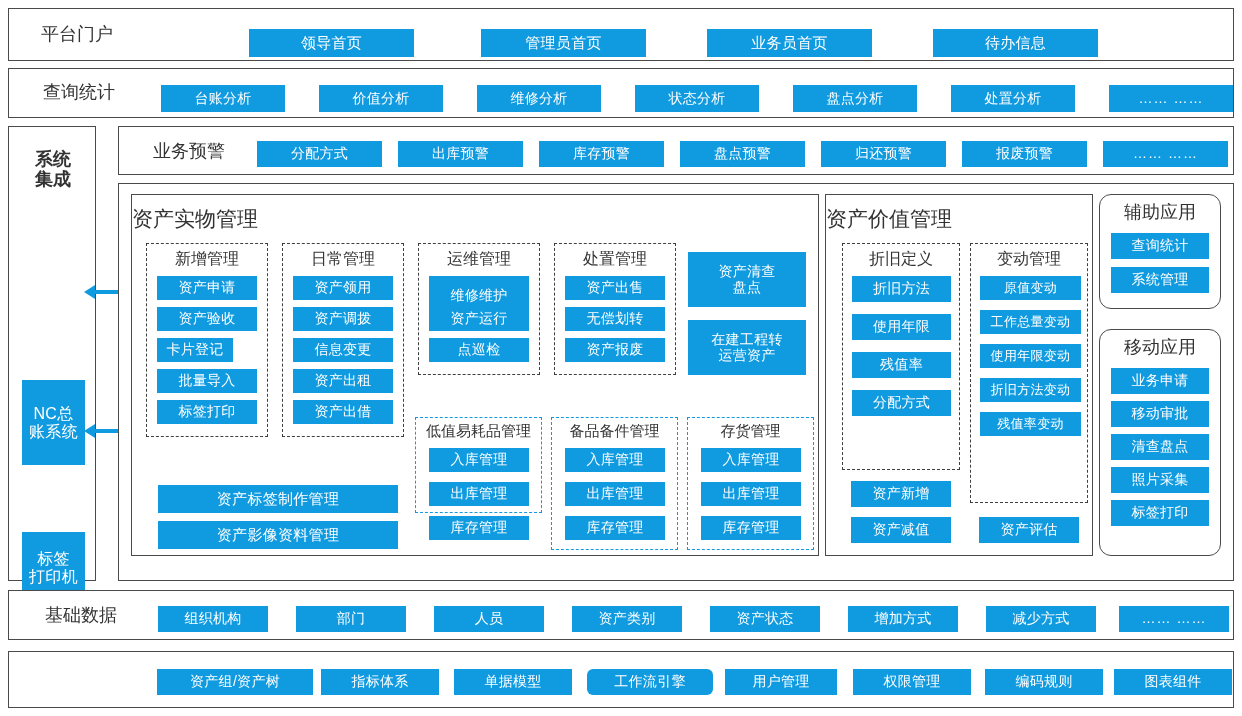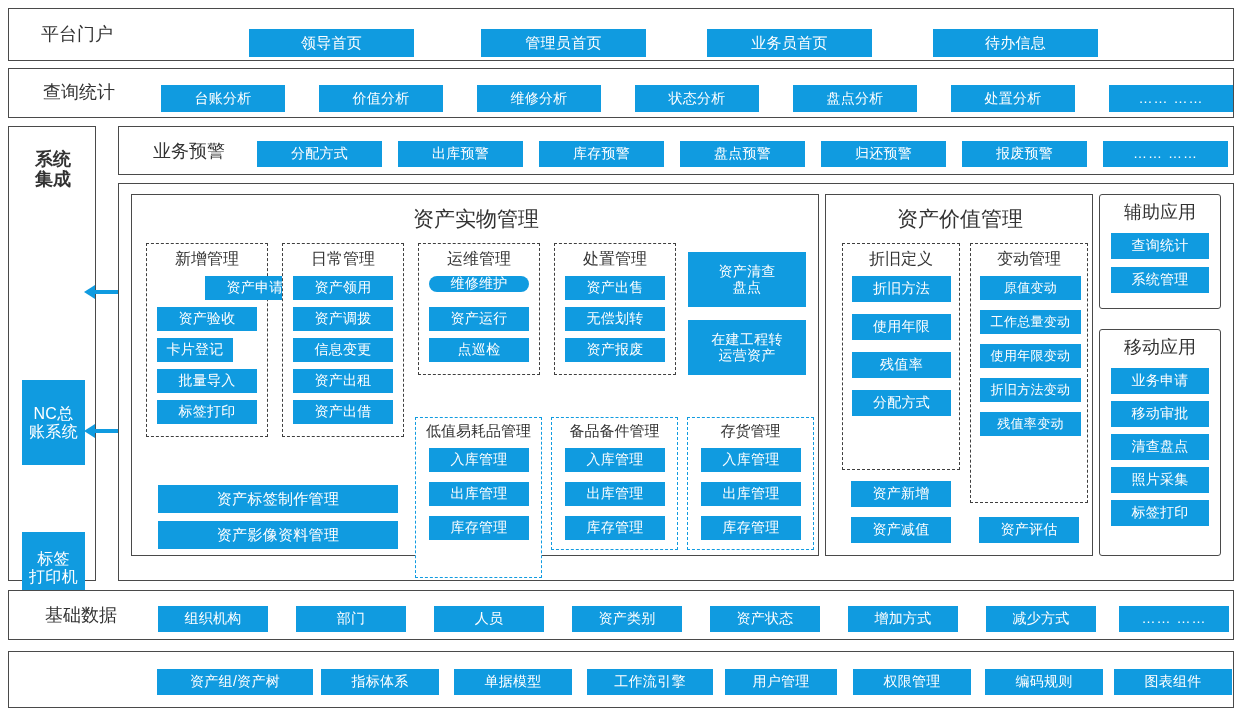--- a/index.html
+++ b/index.html
@@ -34,26 +34,26 @@
     letter-spacing:.3px;
   }
   .bbtn.sm{ font-size:14px; }
   .bbtn.dots{ letter-spacing:1px; font-size:14px; }
 
   .grouptitle{
     text-align:center; font-size:16px; color:#333; line-height:1.1;
     white-space:pre-line;
   }
   .bigtitle{
-    text-align:center; font-size:21px; color:#333;
+    text-align:left; font-size:21px; color:#333;
   }
   .dashbox{ border:1.6px dashed #3f3f3f; background:#fff; position:absolute; }
   .dashbox.blue{ border-color:#109BE0; }
   .solidbox{ border:1.5px solid #4a4a4a; background:#fff; position:absolute; }
-  .roundbox{ border:1.6px solid #4a4a4a; border-radius:3px; background:#fff; position:absolute; }
+  .roundbox{ border:1.6px solid #4a4a4a; border-radius:12px; background:#fff; position:absolute; }
 
   
   .arrow{ position:absolute; }
 </style>
 </head>
 <body>
 
 <div class="panel" style="left:8px; top:8px; width:1226px; height:53px;">
   <div class="rowlabel" style="position:absolute; left:20px; top:15px; width:96px; font-size:18px;">平台门户</div>
   <div class="bbtn" style="position:absolute; left:240px; top:20px; width:165px; height:28px;">领导首页</div>
@@ -104,59 +104,59 @@
   <div class="bbtn dots" style="position:absolute; left:984px; top:14px; width:125px; height:26px;">…… ……</div>
 </div>
 
 <div class="panel" style="left:118px; top:183px; width:1116px; height:398px;">
 
   <div class="solidbox" style="left:12px; top:10px; width:688px; height:362px;">
     <div class="bigtitle" style="position:absolute; left:0; top:10px; width:688px;">资产实物管理</div>
 
     <div class="dashbox" style="left:14px; top:48px; width:122px; height:194px;">
       <div class="grouptitle" style="position:absolute; left:0; top:6px; width:120px;">新增管理</div>
-      <div class="bbtn sm" style="position:absolute; left:10px; top:32px; width:100px; height:24px;margin-left:48px;">资产申请</div>
+      <div class="bbtn sm" style="position:absolute; left:10px; top:32px; width:100px; height:24px;">资产申请</div>
       <div class="bbtn sm" style="position:absolute; left:10px; top:63px; width:100px; height:24px;">资产验收</div>
       <div class="bbtn sm" style="position:absolute; left:10px; top:94px; width:76px; height:24px;">卡片登记</div>
       <div class="bbtn sm" style="position:absolute; left:10px; top:125px; width:100px; height:24px;">批量导入</div>
       <div class="bbtn sm" style="position:absolute; left:10px; top:156px; width:100px; height:24px;">标签打印</div>
     </div>
 
     <div class="dashbox" style="left:150px; top:48px; width:122px; height:194px;">
       <div class="grouptitle" style="position:absolute; left:0; top:6px; width:120px;">日常管理</div>
       <div class="bbtn sm" style="position:absolute; left:10px; top:32px; width:100px; height:24px;">资产领用</div>
       <div class="bbtn sm" style="position:absolute; left:10px; top:63px; width:100px; height:24px;">资产调拨</div>
       <div class="bbtn sm" style="position:absolute; left:10px; top:94px; width:100px; height:24px;">信息变更</div>
       <div class="bbtn sm" style="position:absolute; left:10px; top:125px; width:100px; height:24px;">资产出租</div>
       <div class="bbtn sm" style="position:absolute; left:10px; top:156px; width:100px; height:24px;">资产出借</div>
     </div>
 
     <div class="dashbox" style="left:286px; top:48px; width:122px; height:132px;">
       <div class="grouptitle" style="position:absolute; left:0; top:6px; width:120px;">运维管理</div>
-      <div class="bbtn sm" style="position:absolute; left:10px; top:32px; width:100px; height:16px;border-radius:9px;">维修维护</div>
+      <div class="bbtn sm" style="position:absolute; left:10px; top:32px; width:100px; height:40px;">维修维护</div>
       <div class="bbtn sm" style="position:absolute; left:10px; top:63px; width:100px; height:24px;">资产运行</div>
       <div class="bbtn sm" style="position:absolute; left:10px; top:94px; width:100px; height:24px;">点巡检</div>
     </div>
 
     <div class="dashbox" style="left:422px; top:48px; width:122px; height:132px;">
       <div class="grouptitle" style="position:absolute; left:0; top:6px; width:120px;">处置管理</div>
       <div class="bbtn sm" style="position:absolute; left:10px; top:32px; width:100px; height:24px;">资产出售</div>
       <div class="bbtn sm" style="position:absolute; left:10px; top:63px; width:100px; height:24px;">无偿划转</div>
       <div class="bbtn sm" style="position:absolute; left:10px; top:94px; width:100px; height:24px;">资产报废</div>
     </div>
 
     <div class="bbtn sm" style="position:absolute; left:556px; top:57px; width:118px; height:55px;">资产清查
 盘点</div>
     <div class="bbtn sm" style="position:absolute; left:556px; top:125px; width:118px; height:55px;">在建工程转
 运营资产</div>
 
     <div class="bbtn" style="position:absolute; left:26px; top:290px; width:240px; height:28px;">资产标签制作管理</div>
     <div class="bbtn" style="position:absolute; left:26px; top:326px; width:240px; height:28px;">资产影像资料管理</div>
 
-    <div class="dashbox blue" style="left:283px; top:222px; width:127px; height:161px;">
+    <div class="dashbox blue" style="left:283px; top:222px; width:127px; height:96px;">
       <div class="grouptitle" style="position:absolute; left:0; top:5px; width:125px; font-size:15px;">低值易耗品管理</div>
       <div class="bbtn sm" style="position:absolute; left:13px; top:30px; width:100px; height:24px;">入库管理</div>
       <div class="bbtn sm" style="position:absolute; left:13px; top:64px; width:100px; height:24px;">出库管理</div>
       <div class="bbtn sm" style="position:absolute; left:13px; top:98px; width:100px; height:24px;">库存管理</div>
     </div>
 
     <div class="dashbox blue" style="left:419px; top:222px; width:127px; height:133px;">
       <div class="grouptitle" style="position:absolute; left:0; top:5px; width:125px; font-size:15px;">备品备件管理</div>
       <div class="bbtn sm" style="position:absolute; left:13px; top:30px; width:100px; height:24px;">入库管理</div>
       <div class="bbtn sm" style="position:absolute; left:13px; top:64px; width:100px; height:24px;">出库管理</div>
@@ -222,18 +222,18 @@
   <div class="bbtn sm" style="position:absolute; left:701px; top:15px; width:110px; height:26px;">资产状态</div>
   <div class="bbtn sm" style="position:absolute; left:839px; top:15px; width:110px; height:26px;">增加方式</div>
   <div class="bbtn sm" style="position:absolute; left:977px; top:15px; width:110px; height:26px;">减少方式</div>
   <div class="bbtn dots" style="position:absolute; left:1115px; top:15px; width:110px; height:26px; left:1110px;">…… ……</div>
 </div>
 
 <div class="panel" style="left:8px; top:651px; width:1226px; height:57px;">
   <div class="bbtn sm" style="position:absolute; left:148px; top:17px; width:156px; height:26px; font-size:14px;">资产组/资产树</div>
   <div class="bbtn sm" style="position:absolute; left:312px; top:17px; width:118px; height:26px;">指标体系</div>
   <div class="bbtn sm" style="position:absolute; left:445px; top:17px; width:118px; height:26px;">单据模型</div>
-  <div class="bbtn sm" style="position:absolute; left:578px; top:17px; width:126px; height:26px;">工作流引擎</div>
+  <div class="bbtn sm" style="position:absolute; left:578px; top:17px; width:126px; height:26px;border-radius:6px;">工作流引擎</div>
   <div class="bbtn sm" style="position:absolute; left:716px; top:17px; width:112px; height:26px;">用户管理</div>
   <div class="bbtn sm" style="position:absolute; left:844px; top:17px; width:118px; height:26px;">权限管理</div>
   <div class="bbtn sm" style="position:absolute; left:976px; top:17px; width:118px; height:26px;">编码规则</div>
   <div class="bbtn sm" style="position:absolute; left:1108px; top:17px; width:118px; height:26px; left:1105px;">图表组件</div>
 </div>
 
 </body></html>

